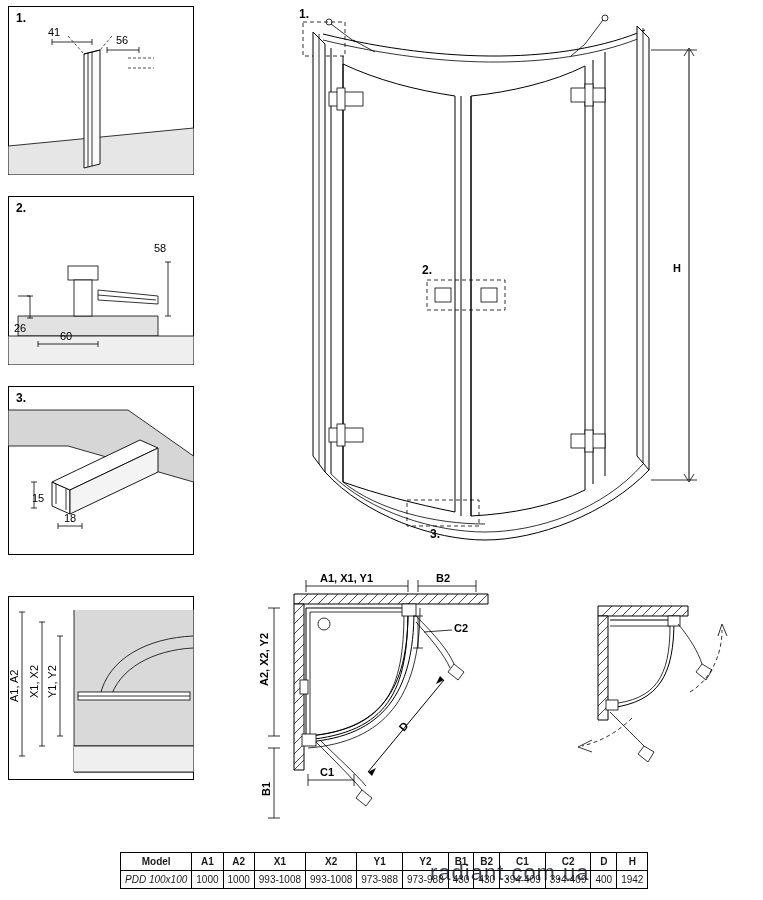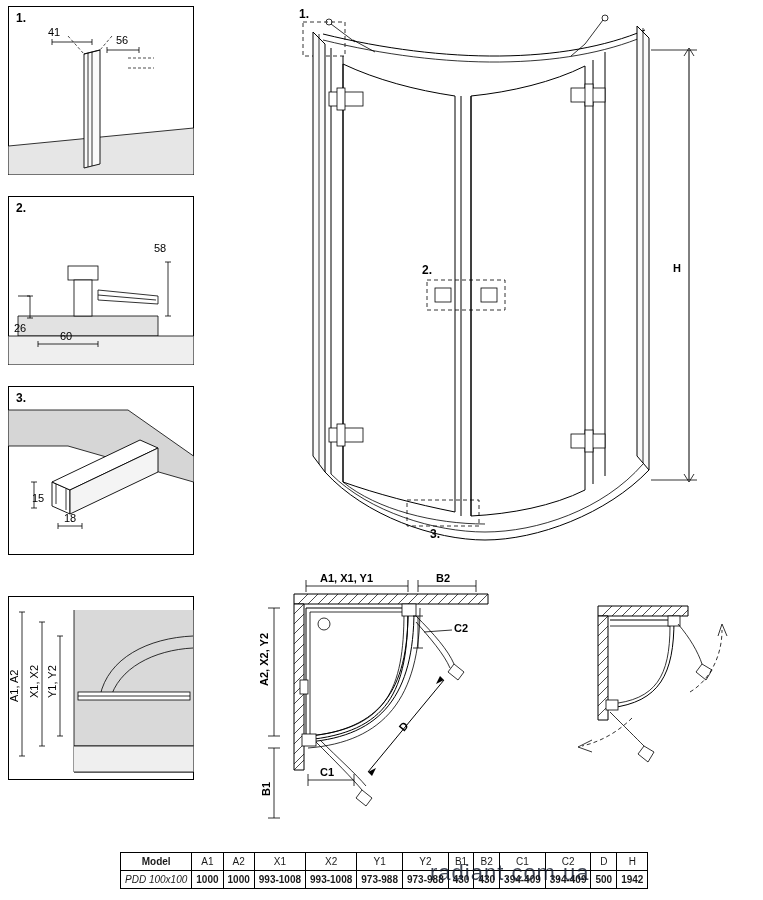--- a/index.html
+++ b/index.html
@@ -27,25 +27,25 @@
   table.spec{
     position:absolute;
     left:120px; top:852px;
     border-collapse:collapse;
     font-size:10px;
   }
   table.spec td,table.spec th{
     border:1px solid #000;
     padding:3px 4px;
     text-align:center;
-    font-weight:bold;
+    font-weight:normal;
     font-family:"Liberation Sans", sans-serif;
     white-space:nowrap;
   }
-  table.spec thead td{font-weight:normal;}
+  table.spec thead td{font-weight:bold;}
   table.spec tbody td:first-child{font-weight:normal;font-style:italic;}
   table.spec thead td:first-child{font-weight:bold;}
   .wm{
     position:absolute;
     left:430px;top:860px;
     font-size:22px;
     color:#0f172a;
     letter-spacing:1px;
     font-family:"Liberation Sans", sans-serif;
     opacity:.8;
@@ -392,21 +392,21 @@
         <td>1000</td>
         <td>1000</td>
         <td>993-1008</td>
         <td>993-1008</td>
         <td>973-988</td>
         <td>973-988</td>
         <td>430</td>
         <td>430</td>
         <td>394-409</td>
         <td>394-409</td>
-        <td>500</td>
+        <td>400</td>
         <td>1942</td>
       </tr>
     </tbody>
   </table>
 
   <div class="wm">radiant.com.ua</div>
 
 </div>
 
 </body></html>

